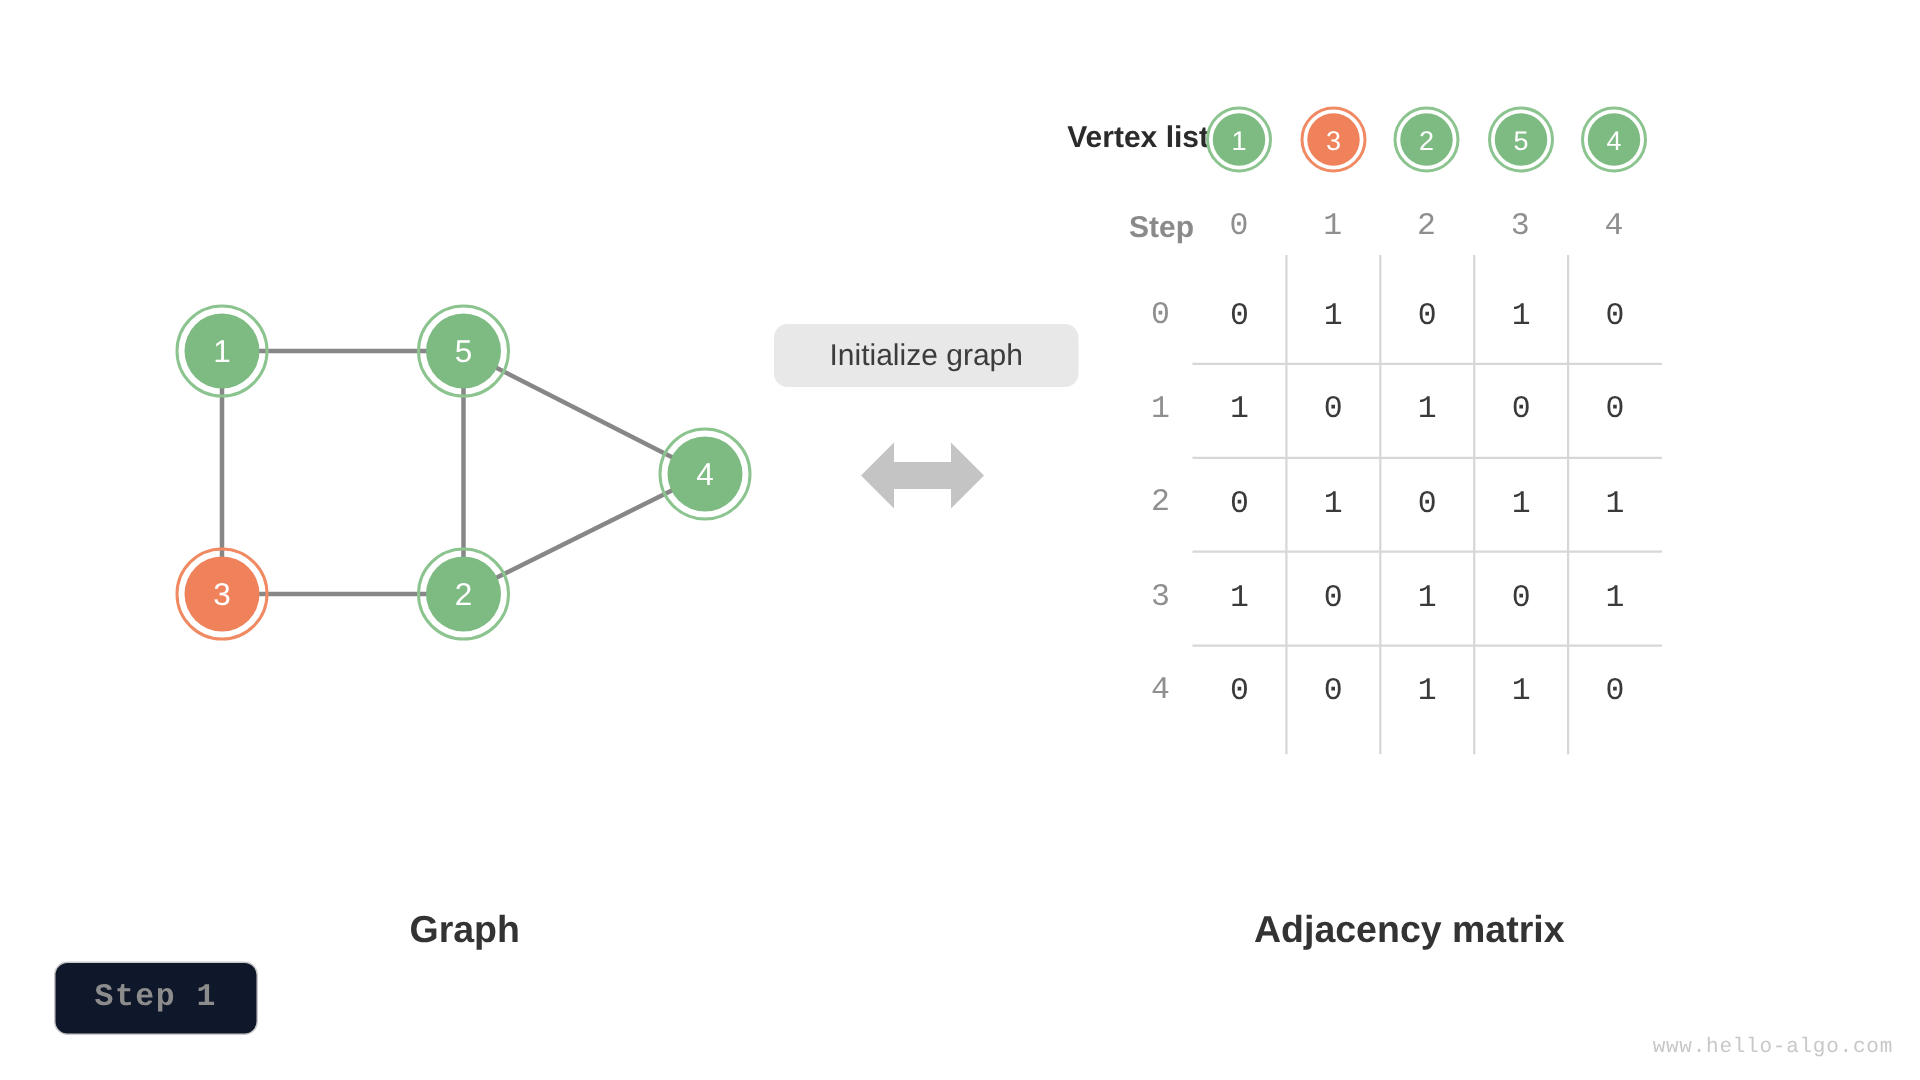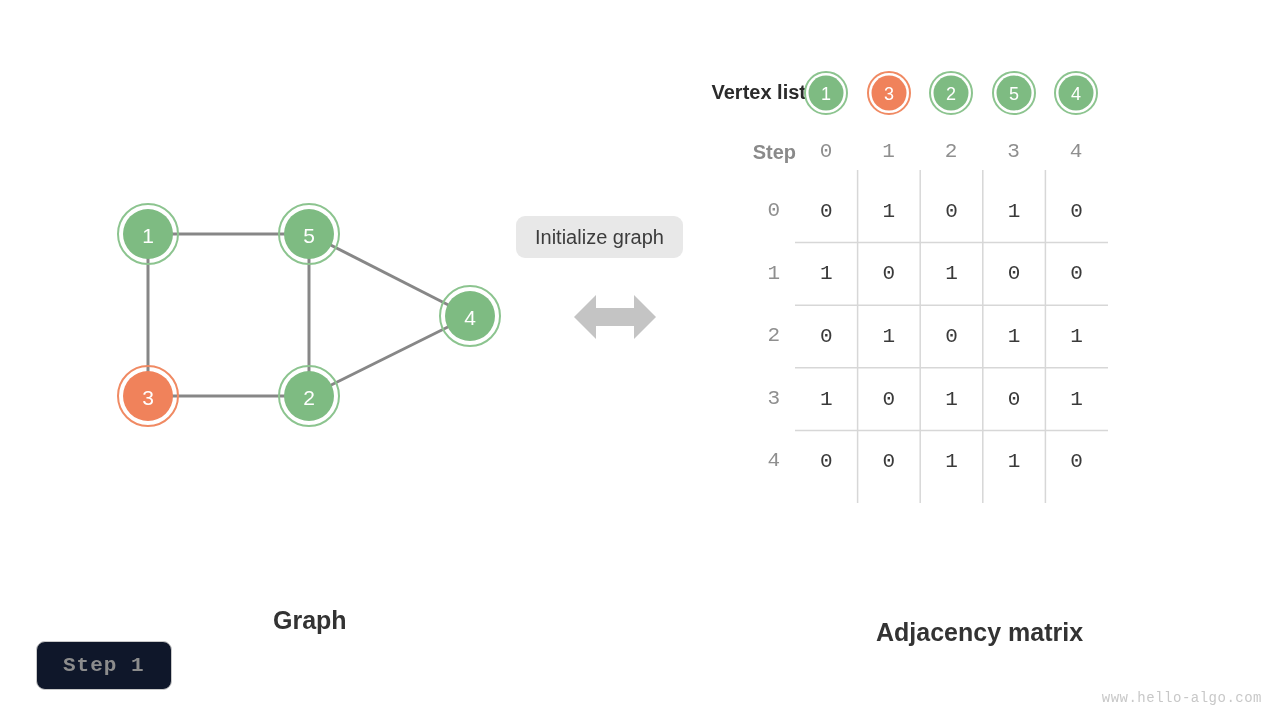--- a/index.html
+++ b/index.html
@@ -37,21 +37,21 @@
     fill: #ffffff;
     text-anchor: middle;
     dominant-baseline: central;
   }
 
   
   #transform-box {
     position: absolute;
     left: 516px;
     top: 216px;
-    padding: 11px 19px;
+    padding: 11px 37px;
     background: #e8e8e8;
     border-radius: 9px;
     color: #3c3c3c;
     font-size: 20px;
     line-height: 1;
     white-space: nowrap;
   }
   #transform-arrow {
     position: absolute;
     left: 574px;
@@ -172,21 +172,21 @@
   
   .caption {
     position: absolute;
     font-size: 25px;
     font-weight: bold;
     color: #333333;
     line-height: 1;
     white-space: nowrap;
   }
   #graph-caption  { left: 273px; top: 608px; }
-  #matrix-caption { left: 876px; top: 608px; margin-top: 12px; }
+  #matrix-caption { left: 836px; top: 608px; }
 
   #step-badge {
     position: absolute;
     left: 36px;
     top: 641px;
     padding: 13px 26px;
     background: #0f172a;
     border: 1px solid #c9c9c9;
     border-radius: 9px;
     font-family: "Liberation Mono", monospace;

